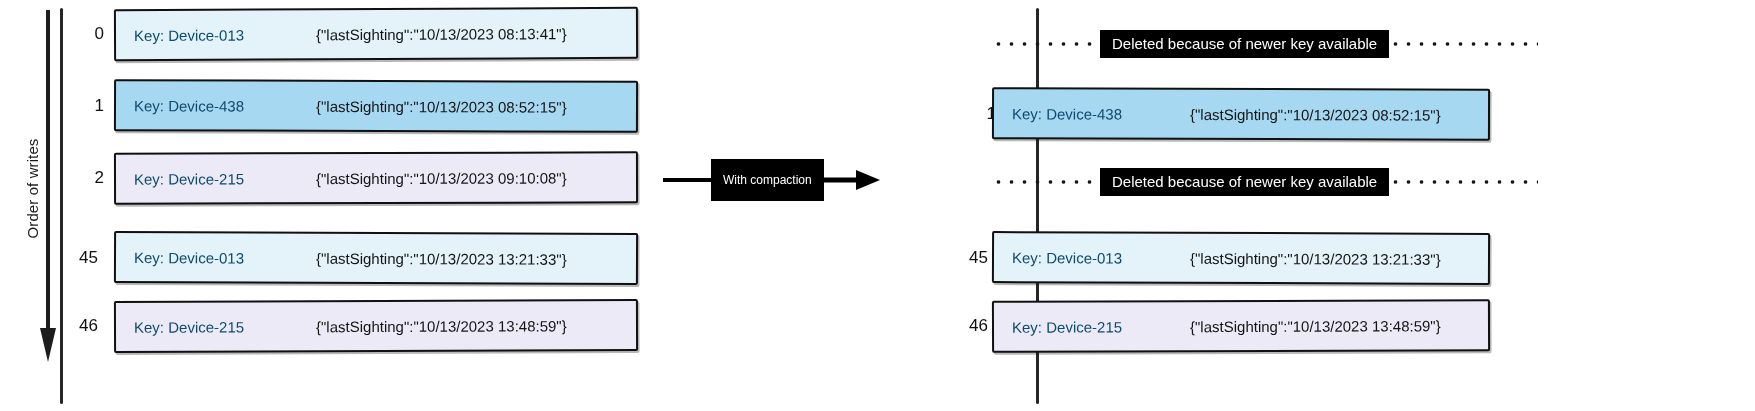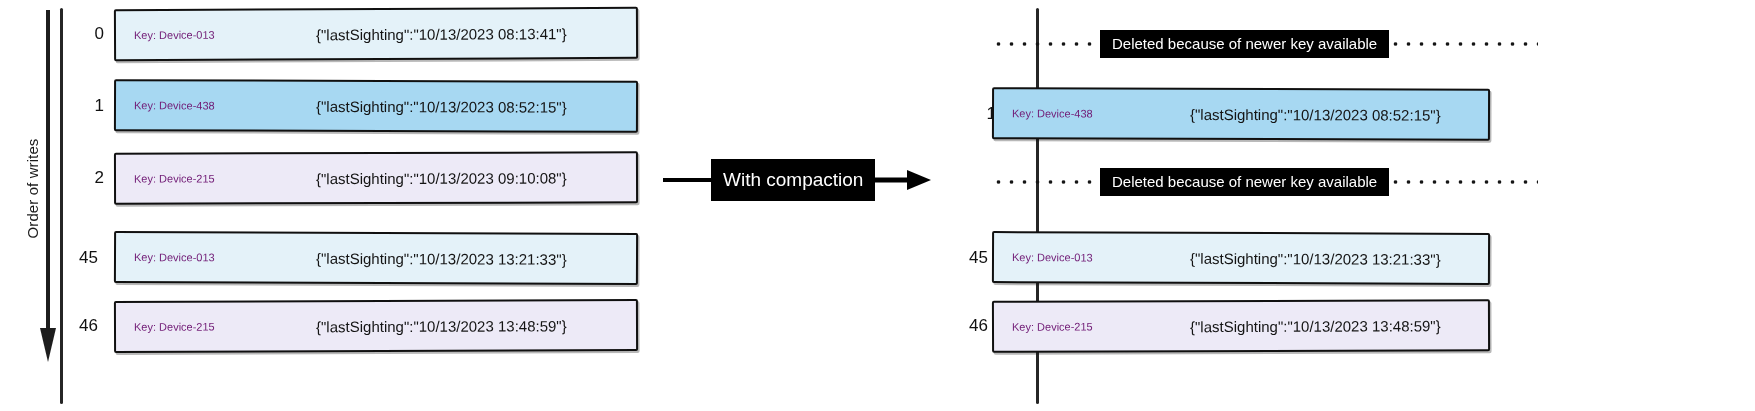--- a/index.html
+++ b/index.html
@@ -76,22 +76,22 @@
     border: 2.5px solid #101010;
     border-radius: 2px;
     display: flex;
     align-items: center;
     
     box-shadow: 1.5px 2px 0 rgba(20,20,20,.30);
   }
   .record .cell-key {
     position: absolute;
     left: 18px;
-    font-size: 11px;
-    color: #701a75;
+    font-size: 15px;
+    color: #0c4a6e;
     white-space: nowrap;
   }
   .record .cell-value {
     position: absolute;
     font-size: 15px;
     color: #141414;
     white-space: nowrap;
   }
 
   
@@ -133,21 +133,21 @@
     height: 30px;
   }
   .comp-stem-left {
     width: 48px;
     height: 4px;
     background: #000000;
   }
   .comp-pill {
     background: #000000;
     color: #ffffff;
-    font-size: 19px;
+    font-size: 12px;
     line-height: 30px;
     padding: 6px 12px;
     white-space: nowrap;
   }
   .comp-arrow {
     width: 58px;
     height: 22px;
     flex: none;
   }
 </style>

